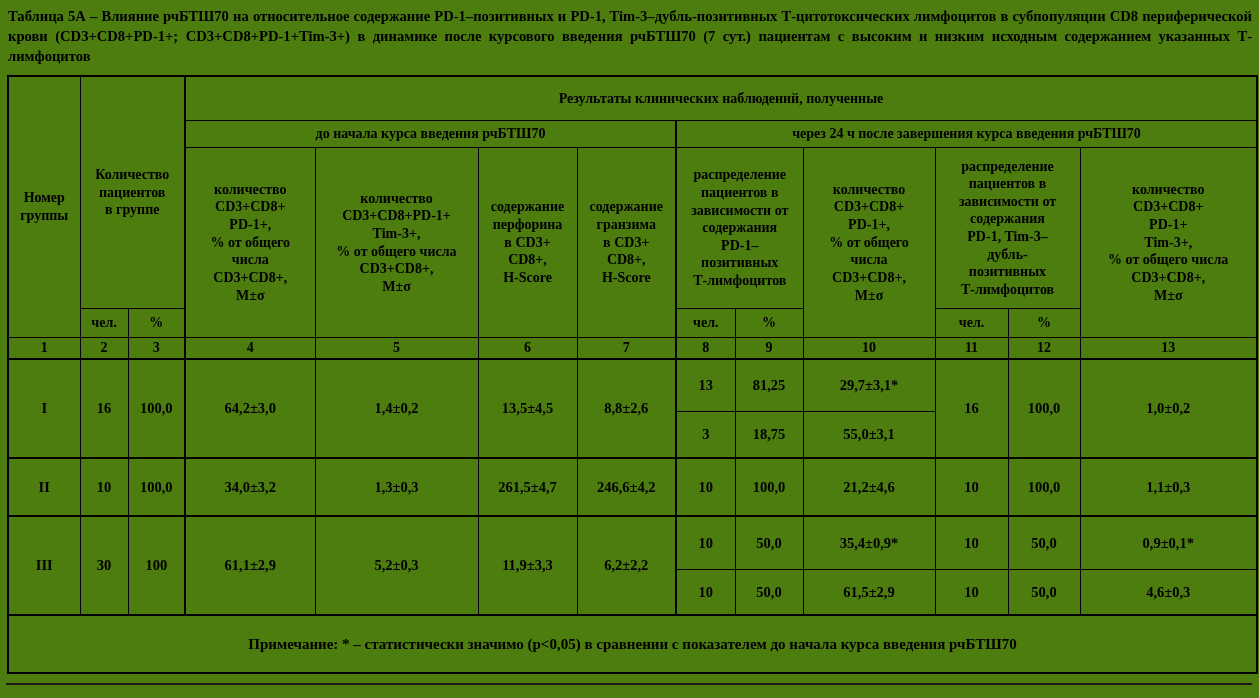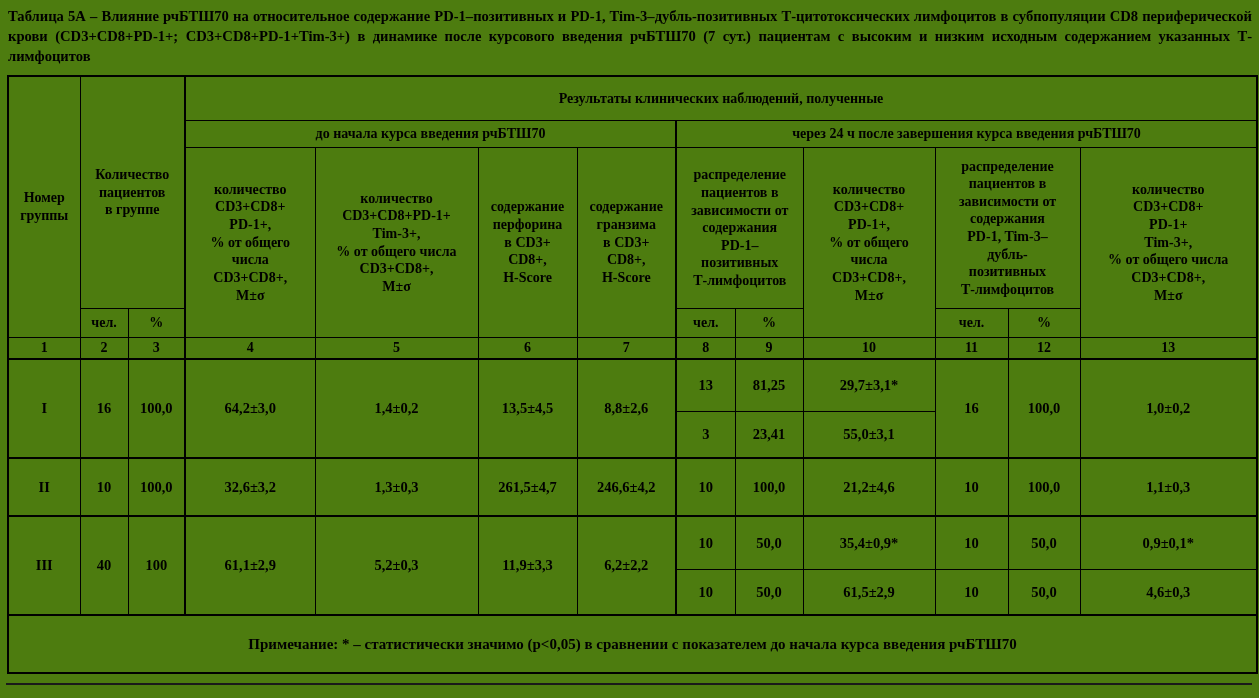--- a/index.html
+++ b/index.html
@@ -203,43 +203,43 @@
         <td rowspan="2" class="data">8,8±2,6</td>
         <td class="data bl2">13</td>
         <td class="data">81,25</td>
         <td class="data">29,7±3,1*</td>
         <td rowspan="2" class="data">16</td>
         <td rowspan="2" class="data">100,0</td>
         <td rowspan="2" class="data">1,0±0,2</td>
       </tr>
       <tr class="r7 thickb">
         <td class="data bl2">3</td>
-        <td class="data">23,41</td>
+        <td class="data">18,75</td>
         <td class="data">55,0±3,1</td>
       </tr>
 
       <tr class="r8 thickt thickb">
         <td class="data">II</td>
         <td class="data">10</td>
         <td class="data">100,0</td>
-        <td class="data bl2">32,6±3,2</td>
+        <td class="data bl2">34,0±3,2</td>
         <td class="data">1,3±0,3</td>
         <td class="data">261,5±4,7</td>
         <td class="data">246,6±4,2</td>
         <td class="data bl2">10</td>
         <td class="data">100,0</td>
         <td class="data">21,2±4,6</td>
         <td class="data">10</td>
         <td class="data">100,0</td>
         <td class="data">1,1±0,3</td>
       </tr>
 
       <tr class="r9 thickt">
         <td rowspan="2" class="data">III</td>
-        <td rowspan="2" class="data">40</td>
+        <td rowspan="2" class="data">30</td>
         <td rowspan="2" class="data">100</td>
         <td rowspan="2" class="data bl2">61,1±2,9</td>
         <td rowspan="2" class="data">5,2±0,3</td>
         <td rowspan="2" class="data">11,9±3,3</td>
         <td rowspan="2" class="data">6,2±2,2</td>
         <td class="data bl2">10</td>
         <td class="data">50,0</td>
         <td class="data">35,4±0,9*</td>
         <td class="data">10</td>
         <td class="data">50,0</td>

